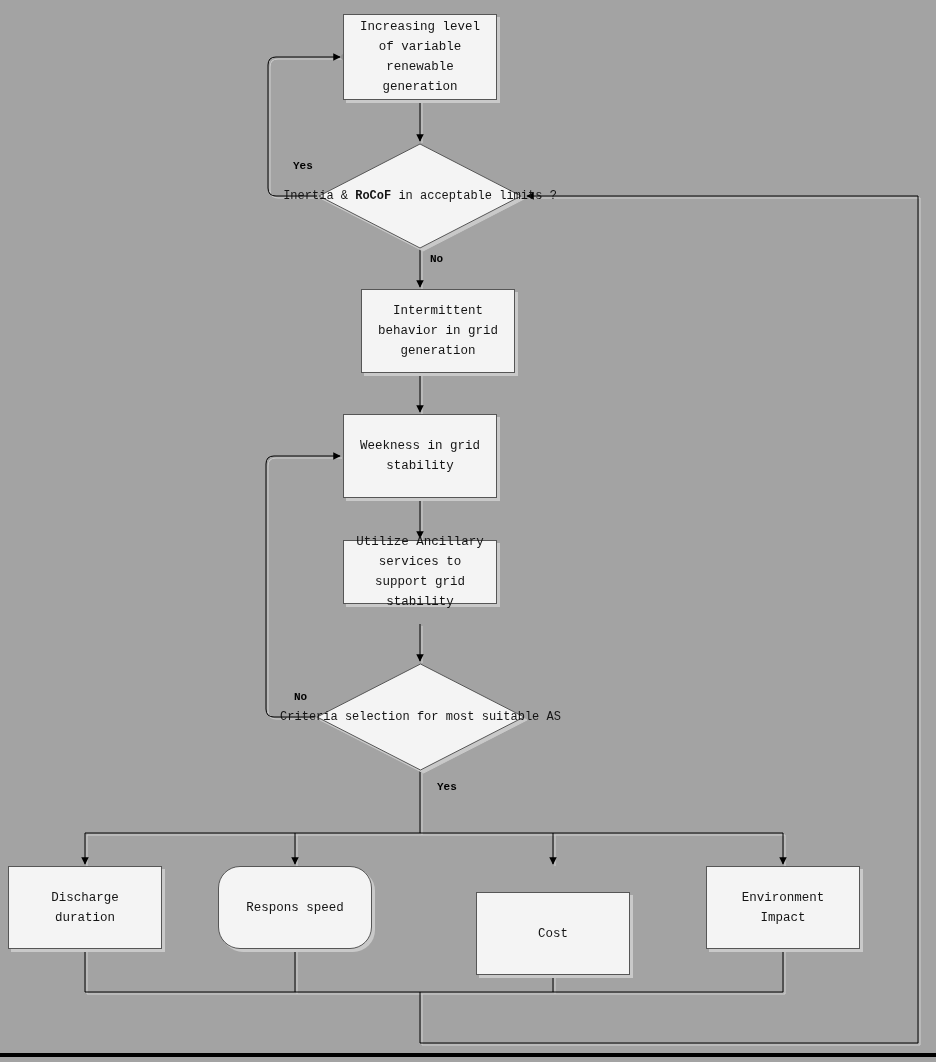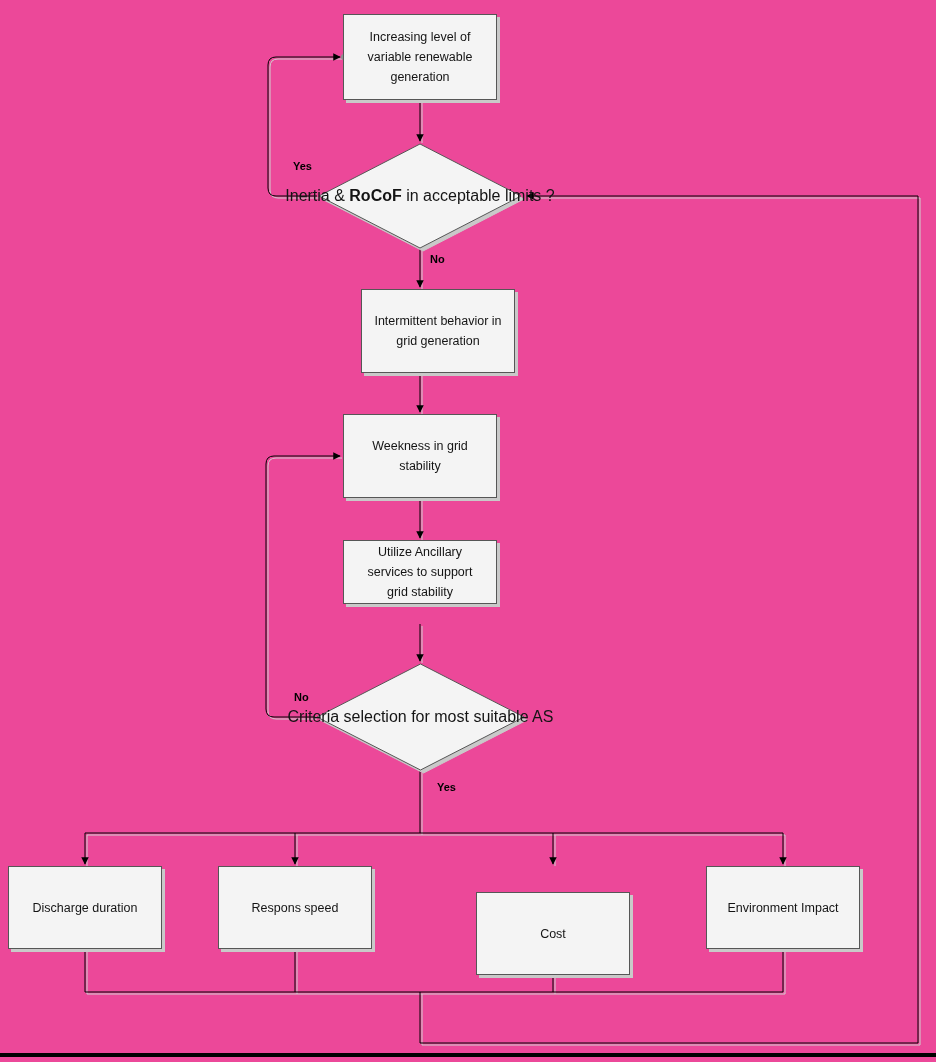--- a/index.html
+++ b/index.html
@@ -1,21 +1,21 @@
 <!DOCTYPE html>
 <html><head>
 <meta charset="utf-8">
 <style>
   html, body { margin: 0; padding: 0; background: #ffffff; }
   .stage {
     position: relative;
     width: 936px;
     height: 1062px;
-    background: #ec4899;
-    font-family: Liberation Sans, sans-serif;
+    background: #a3a3a3;
+    font-family: Liberation Mono, monospace;
     color: #141414;
     overflow: hidden;
   }
   .wires { position: absolute; left: 0; top: 0; width: 936px; height: 1062px; }
   .wires .shadow path { stroke: #cfcfcf; fill: none; stroke-width: 1; }
   .wires .ink path { stroke: #000000; fill: none; stroke-width: 1; }
   .node {
     position: absolute;
     box-sizing: border-box;
     background: #f4f4f4;
@@ -28,21 +28,21 @@
     font-size: 12.5px;
     line-height: 1.6;
     padding: 6px 12px;
   }
   .diamond {
     position: absolute;
     display: flex;
     align-items: center;
     justify-content: center;
     text-align: center;
-    font-size: 16px;
+    font-size: 12px;
     white-space: nowrap;
   }
   .diamond > svg {
     position: absolute;
     left: 0; top: 0;
     width: 100%; height: 100%;
     filter: drop-shadow(3px 3px 0 #c9c9c9);
   }
   .diamond polygon { fill: #f4f4f4; stroke: #565656; stroke-width: 1; }
   .diamond .node-label { position: relative; }
@@ -144,21 +144,21 @@
     <svg viewBox="0 0 209 108" preserveAspectRatio="none">
       <polygon points="104.5,1 208,54 104.5,107 1,54"></polygon>
     </svg>
     <span class="node-label">Criteria selection for most suitable AS</span>
   </div>
 
   <div class="node" style="left:8px; top:866px; width:154px; height:83px;">
     <span class="node-label">Discharge duration</span>
   </div>
 
-  <div class="node" style="left:218px; top:866px; width:154px; height:83px;">
+  <div class="node" style="left:218px; top:866px; width:154px; height:83px;border-radius:22px;">
     <span class="node-label">Respons speed</span>
   </div>
 
   <div class="node" style="left:476px; top:866px; width:154px; height:83px;margin-top:26px;">
     <span class="node-label">Cost</span>
   </div>
 
   <div class="node" style="left:706px; top:866px; width:154px; height:83px;">
     <span class="node-label">Environment Impact</span>
   </div>

